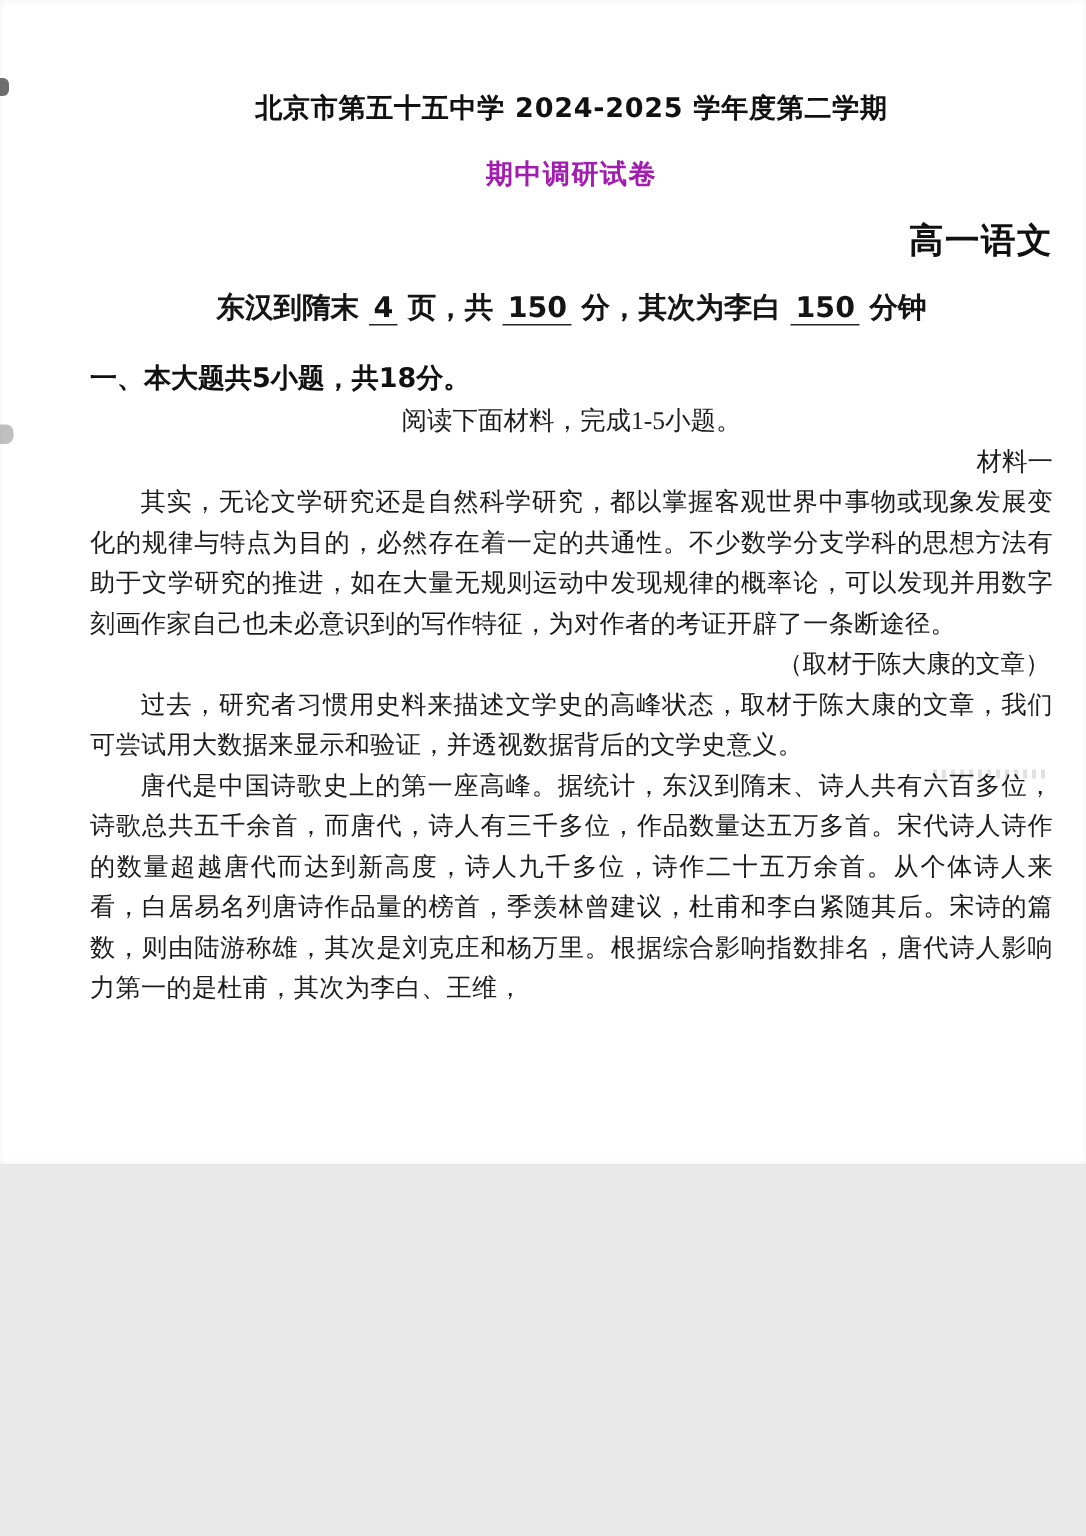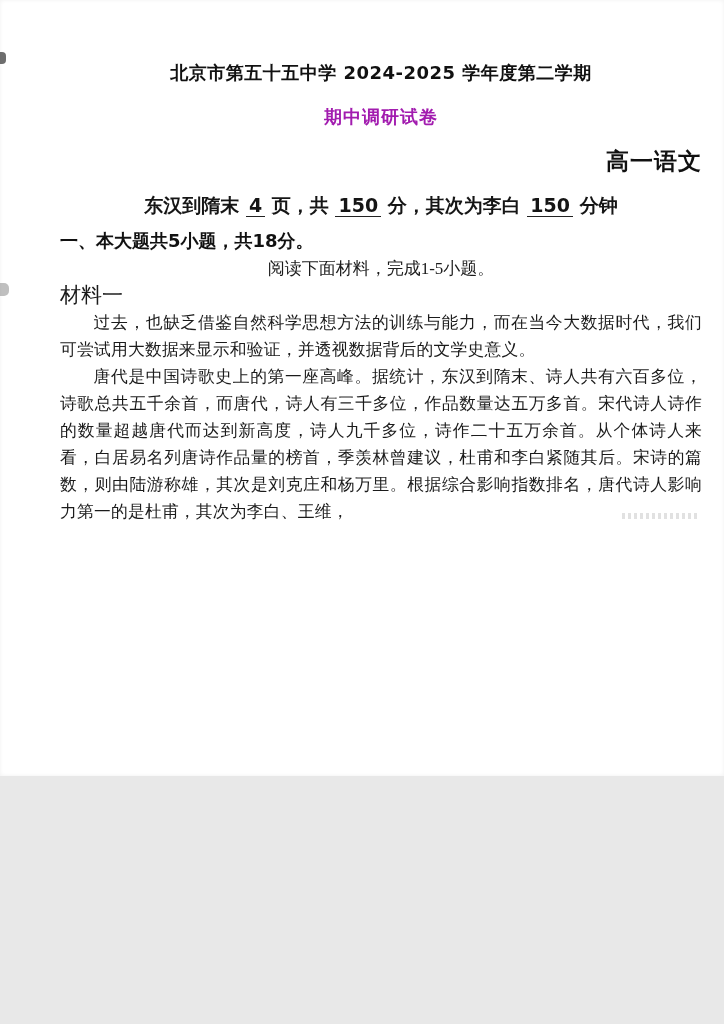--- a/index.html
+++ b/index.html
@@ -57,35 +57,35 @@
     font-weight: 700;
     font-size: 19px;
     line-height: 28px;
     color: #151515;
   }
   .info .u {
     border-bottom: 1.5px solid #222;
     padding: 0 3px;
   }
   .sec {
-    margin-top: 8px;
+    margin-top: 20px;
     font-family: "DejaVu Sans", "Liberation Sans", sans-serif;
     font-weight: 700;
     font-size: 18px;
     line-height: 28px;
     color: #111;
   }
   .intro {
     font-size: 17px;
     line-height: 27px;
     text-align: center;
   }
   .mat-h {
-    text-align: left;
-    font-size: 21px;
+    text-align: right;
+    font-size: 17px;
     line-height: 27px;
   }
   .content p {
     margin: 0;
     font-size: 16.8px;
     line-height: 27px;
     text-align: justify;
     text-indent: 2em;
     letter-spacing: 0.2px;
   }
@@ -136,21 +136,23 @@
     <div class="t1">北京市第五十五中学 2024-2025 学年度第二学期</div>
     <div class="t2">期中调研试卷</div>
     <div class="t3">高一语文</div>
 
     <div class="info"><span>东汉到隋末 </span><span class="u">4</span><span> 页，共 </span><span class="u">150</span><span> 分，其次为李白 </span><span class="u">150</span><span> 分钟</span></div>
 
     <div class="sec">一、本大题共5小题，共18分。</div>
     <div class="intro">阅读下面材料，完成1-5小题。</div>
 
     <div class="mat-h">材料一</div>
+    <p>其实，无论文学研究还是自然科学研究，都以掌握客观世界中事物或现象发展变化的规律与特点为目的，必然存在着一定的共通性。不少数学分支学科的思想方法有助于文学研究的推进，如在大量无规则运动中发现规律的概率论，可以发现并用数字刻画作家自己也未必意识到的写作特征，为对作者的考证开辟了一条断途径。</p>
+    <div class="source">（取材于陈大康的文章）</div>
 
-    <p>过去，也缺乏借鉴自然科学思想方法的训练与能力，而在当今大数据时代，我们可尝试用大数据来显示和验证，并透视数据背后的文学史意义。</p>
+    <p>过去，研究者习惯用史料来描述文学史的高峰状态，取材于陈大康的文章，我们可尝试用大数据来显示和验证，并透视数据背后的文学史意义。</p>
     <p>唐代是中国诗歌史上的第一座高峰。据统计，东汉到隋末、诗人共有六百多位，诗歌总共五千余首，而唐代，诗人有三千多位，作品数量达五万多首。宋代诗人诗作的数量超越唐代而达到新高度，诗人九千多位，诗作二十五万余首。从个体诗人来看，白居易名列唐诗作品量的榜首，季羡林曾建议，杜甫和李白紧随其后。宋诗的篇数，则由陆游称雄，其次是刘克庄和杨万里。根据综合影响指数排名，唐代诗人影响力第一的是杜甫，其次为李白、王维，</p>
 
   </div>
 
   <div class="footer"><span>高一语文第 8 页</span><span class="gap"></span><span>共 3 页</span></div>
 
 </div>
 
 </body></html>

